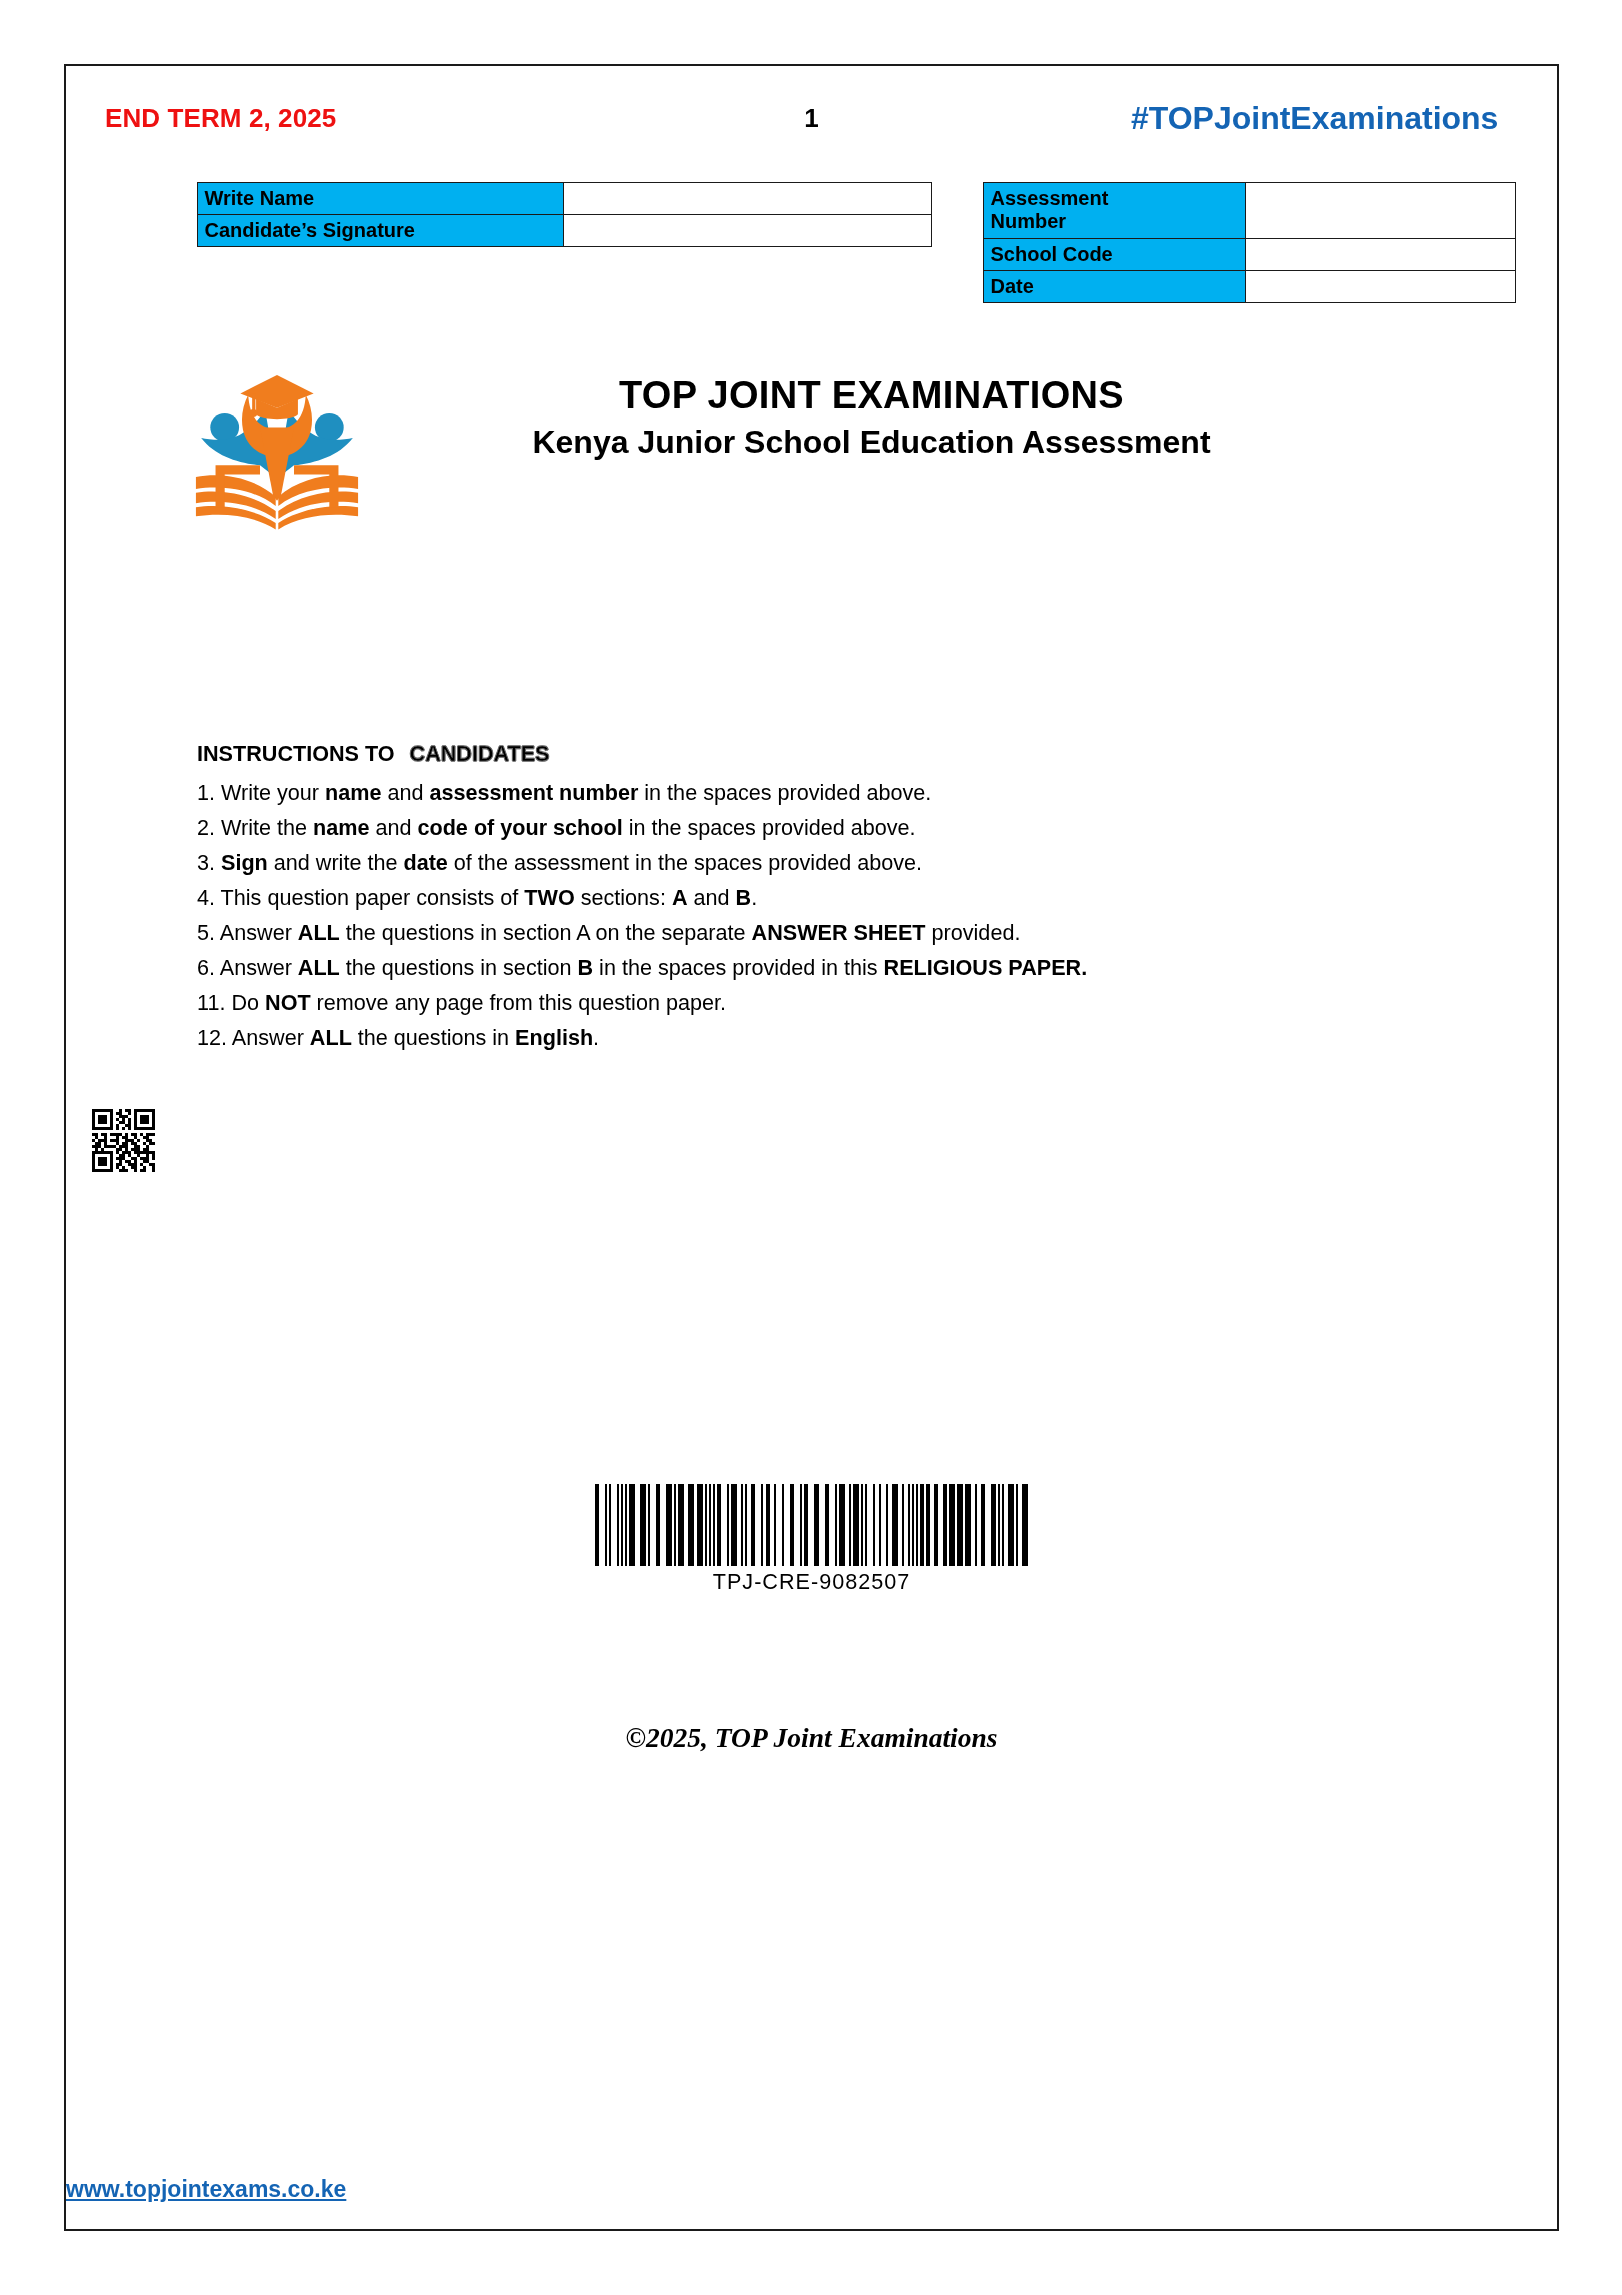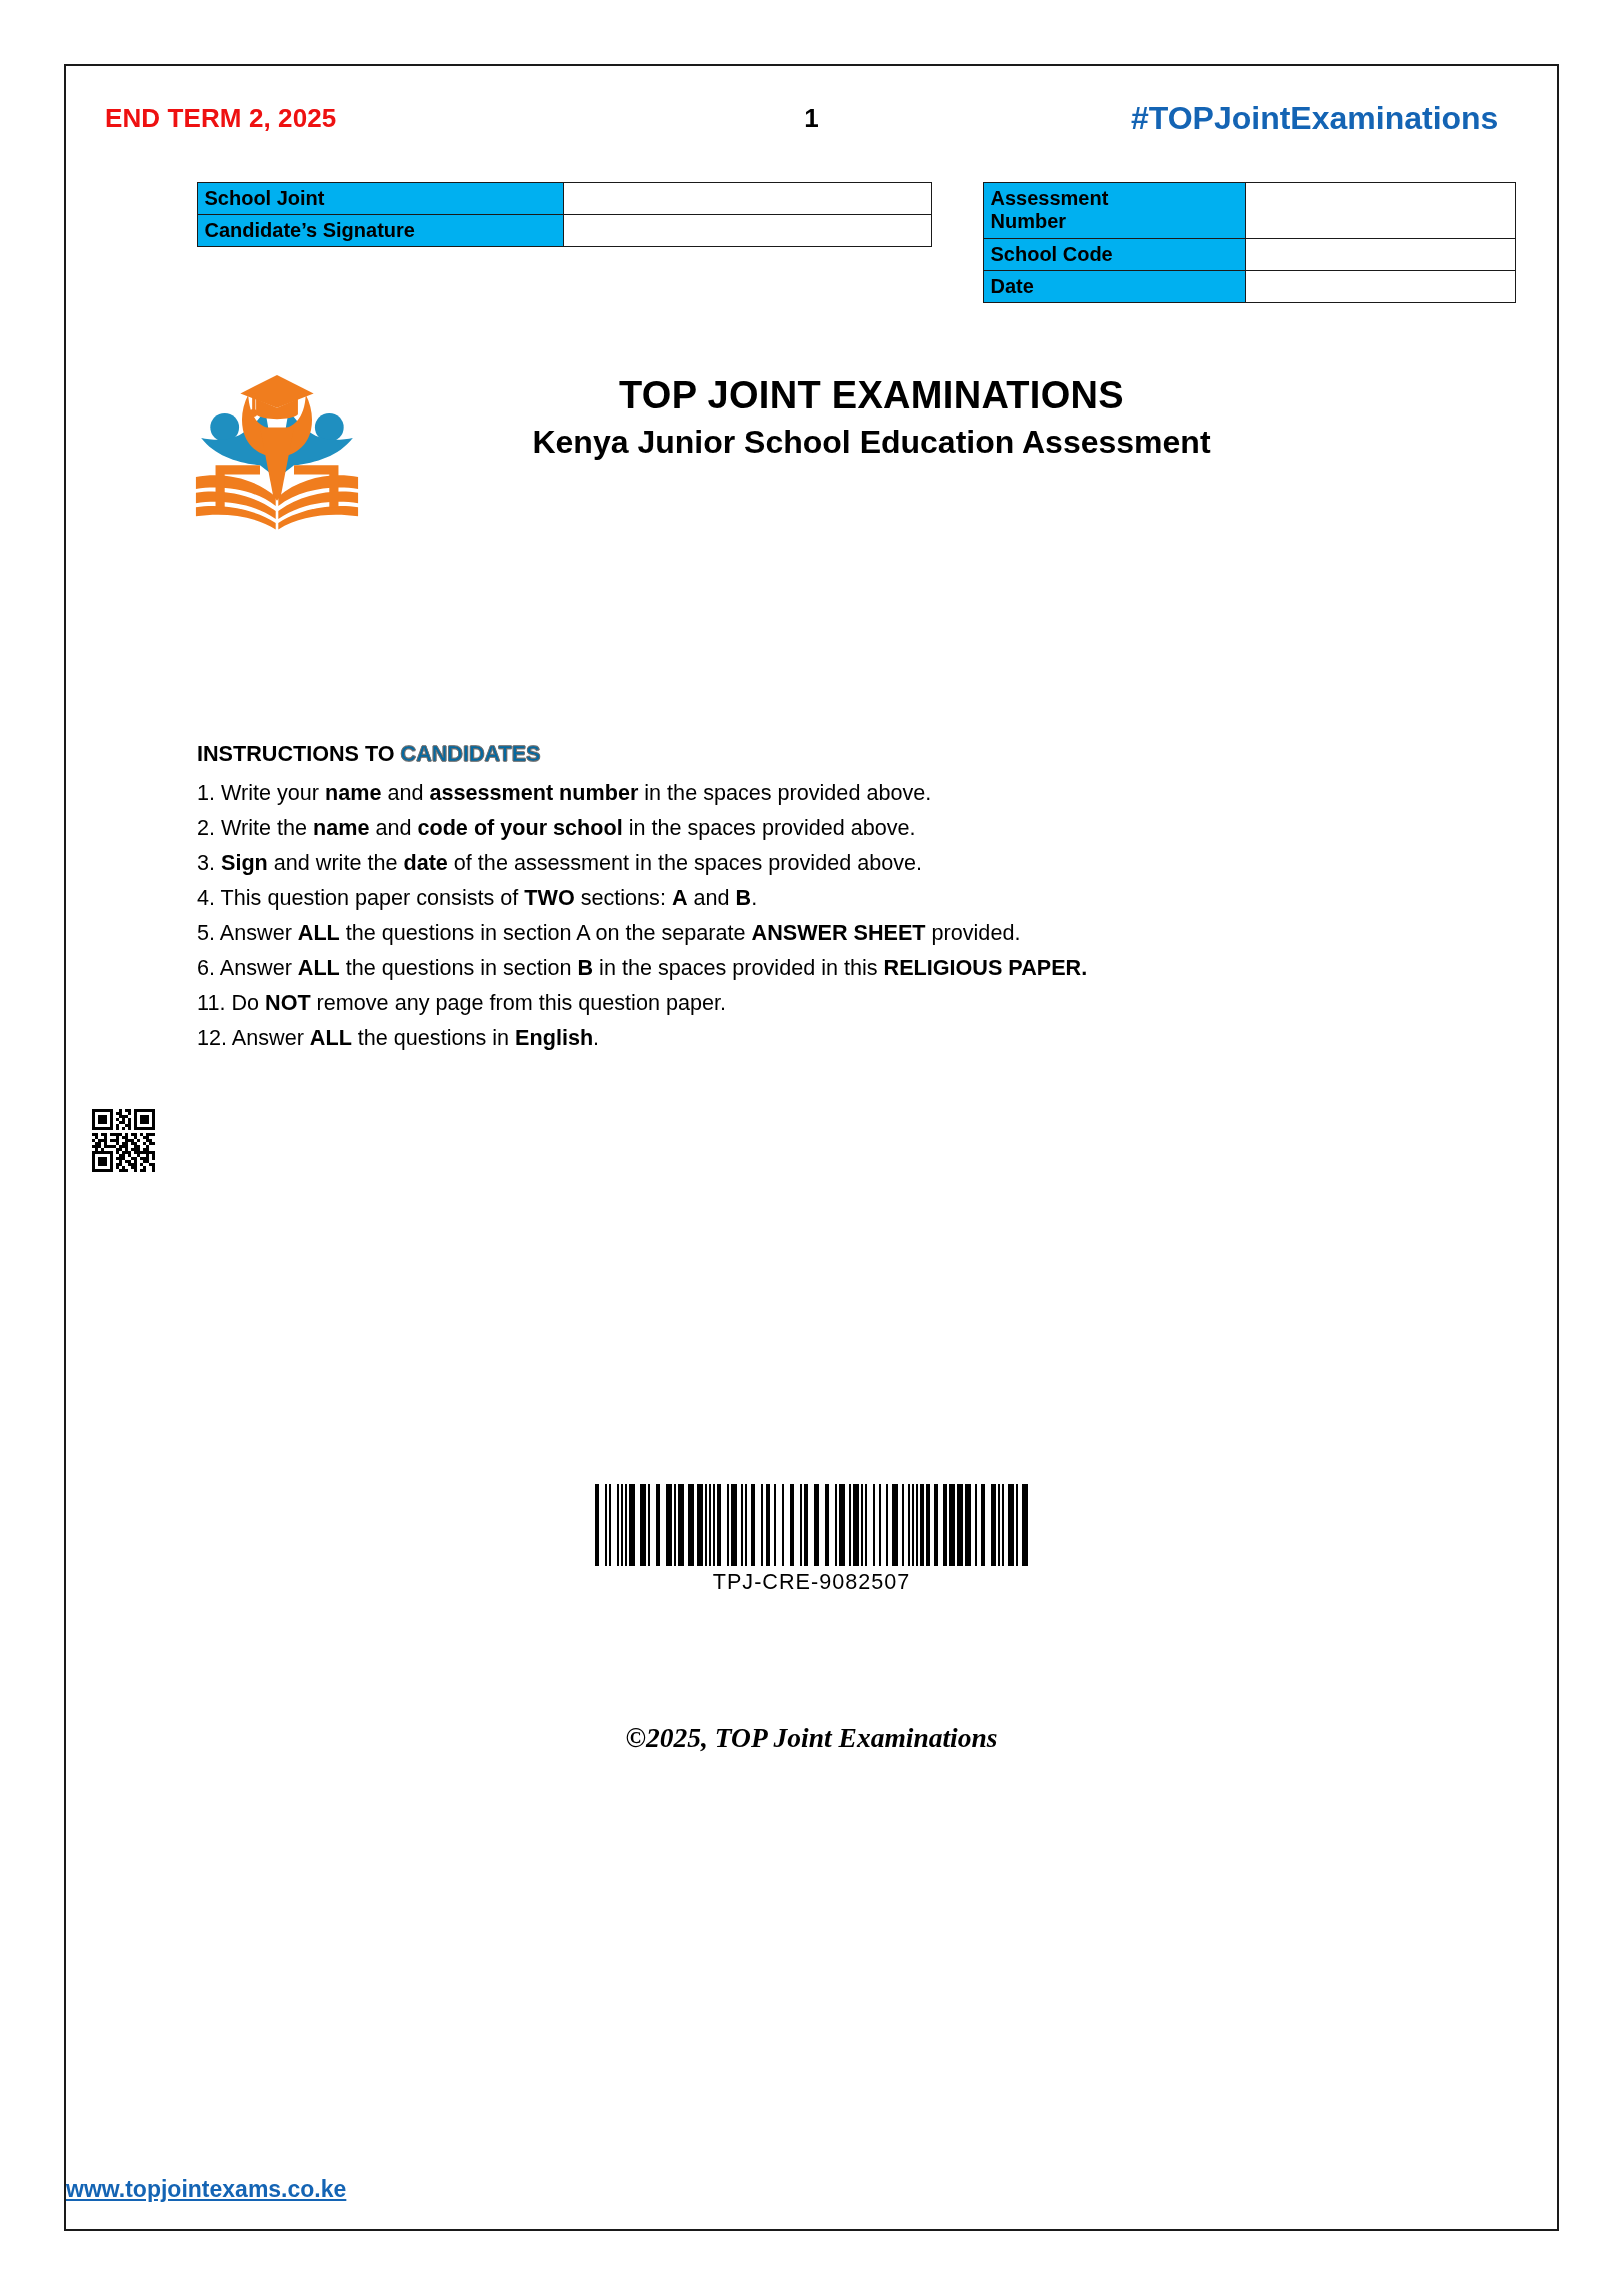--- a/index.html
+++ b/index.html
@@ -169,25 +169,26 @@
     top: 675px;
     width: 1283px;
   }
   .instr-heading {
     font-size: 21.6px;
     font-weight: bold;
     color: #000000;
     margin-bottom: 9.2px;
   }
   .instr-heading .hollow {
-    color: #0369a1;
+    color: #000000;
     -webkit-text-stroke: 0.7px #6a6a6a;
     text-shadow:
       -0.7px 0 #8a8a8a, 0.7px 0 #8a8a8a,
       0 -0.7px #8a8a8a, 0 0.7px #8a8a8a;
+    margin-left: 9px;
   }
   .instr-item {
     font-size: 21.6px;
     color: #000000;
     line-height: 1.62;
     white-space: nowrap;
   }
   .instr-item b { font-weight: bold; }
 
   
@@ -267,21 +268,21 @@
       <div class="header-left">END TERM 2, 2025</div>
       <div class="header-center">1</div>
       <div class="header-right">#TOPJointExaminations</div>
     </div>
 
     <div class="tables-wrap">
 
       <table class="info-table" id="left-table">
         <tbody>
         <tr>
-          <td class="lbl"> School Joint</td>
+          <td class="lbl"> Write Name</td>
           <td class="val"></td>
         </tr>
         <tr>
           <td class="lbl">Candidate’s Signature</td>
           <td class="val"></td>
         </tr>
       </tbody>
         </table>
 
       <table class="info-table" id="right-table">

